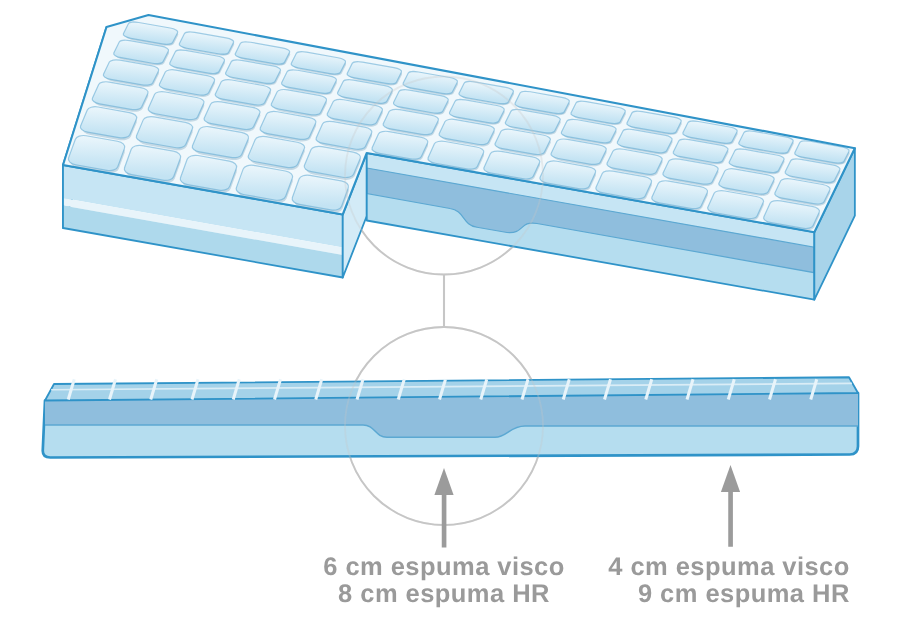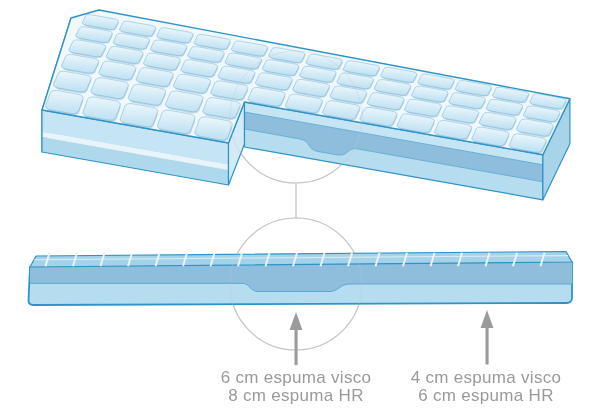--- a/index.html
+++ b/index.html
@@ -1,20 +1,20 @@
 <!DOCTYPE html>
 <html><head>
 <meta charset="utf-8">
 <style>
   html,body{margin:0;padding:0;background:#ffffff;}
   #stage{position:relative;width:600px;height:419px;background:#ffffff;overflow:hidden;
          font-family:"Liberation Sans", sans-serif;}
   #scene{position:absolute;left:0;top:0;}
   .zone-label{position:absolute;transform:translateX(-50%);text-align:center;
-              font-weight:normal;font-size:17px;line-height:17.5px;letter-spacing:.3px;
+              font-weight:bold;font-size:17px;line-height:17.5px;letter-spacing:.3px;
               white-space:nowrap;}
   .zone-label span{display:block;}
 </style>
 </head>
 <body>
 
 <div id="stage">
   <svg id="scene" width="600" height="419" viewBox="0 0 600 419">
   <defs>
     <linearGradient id="cellGrad" x1="0" y1="0" x2="0.25" y2="1">
@@ -353,17 +353,17 @@
       <rect x="485.5" y="326.5" width="3.1" height="38"></rect>
     </g>
   </g>
     </svg>
 
   <div class="zone-label" style="left: 296px; top: 369px; color: rgb(154, 154, 154);">
     <span>6 cm espuma visco</span>
     <span>8 cm espuma HR</span>
   </div>
 
-  <div class="zone-label" style="left: 486px; top: 369px; color: rgb(154, 154, 154);">
+  <div class="zone-label" style="left: 486px; top: 369px; color: rgb(154, 154, 154); text-align: right;">
     <span>4 cm espuma visco</span>
-    <span>6 cm espuma HR</span>
+    <span>9 cm espuma HR</span>
   </div>
 </div>
 
 </body></html>

